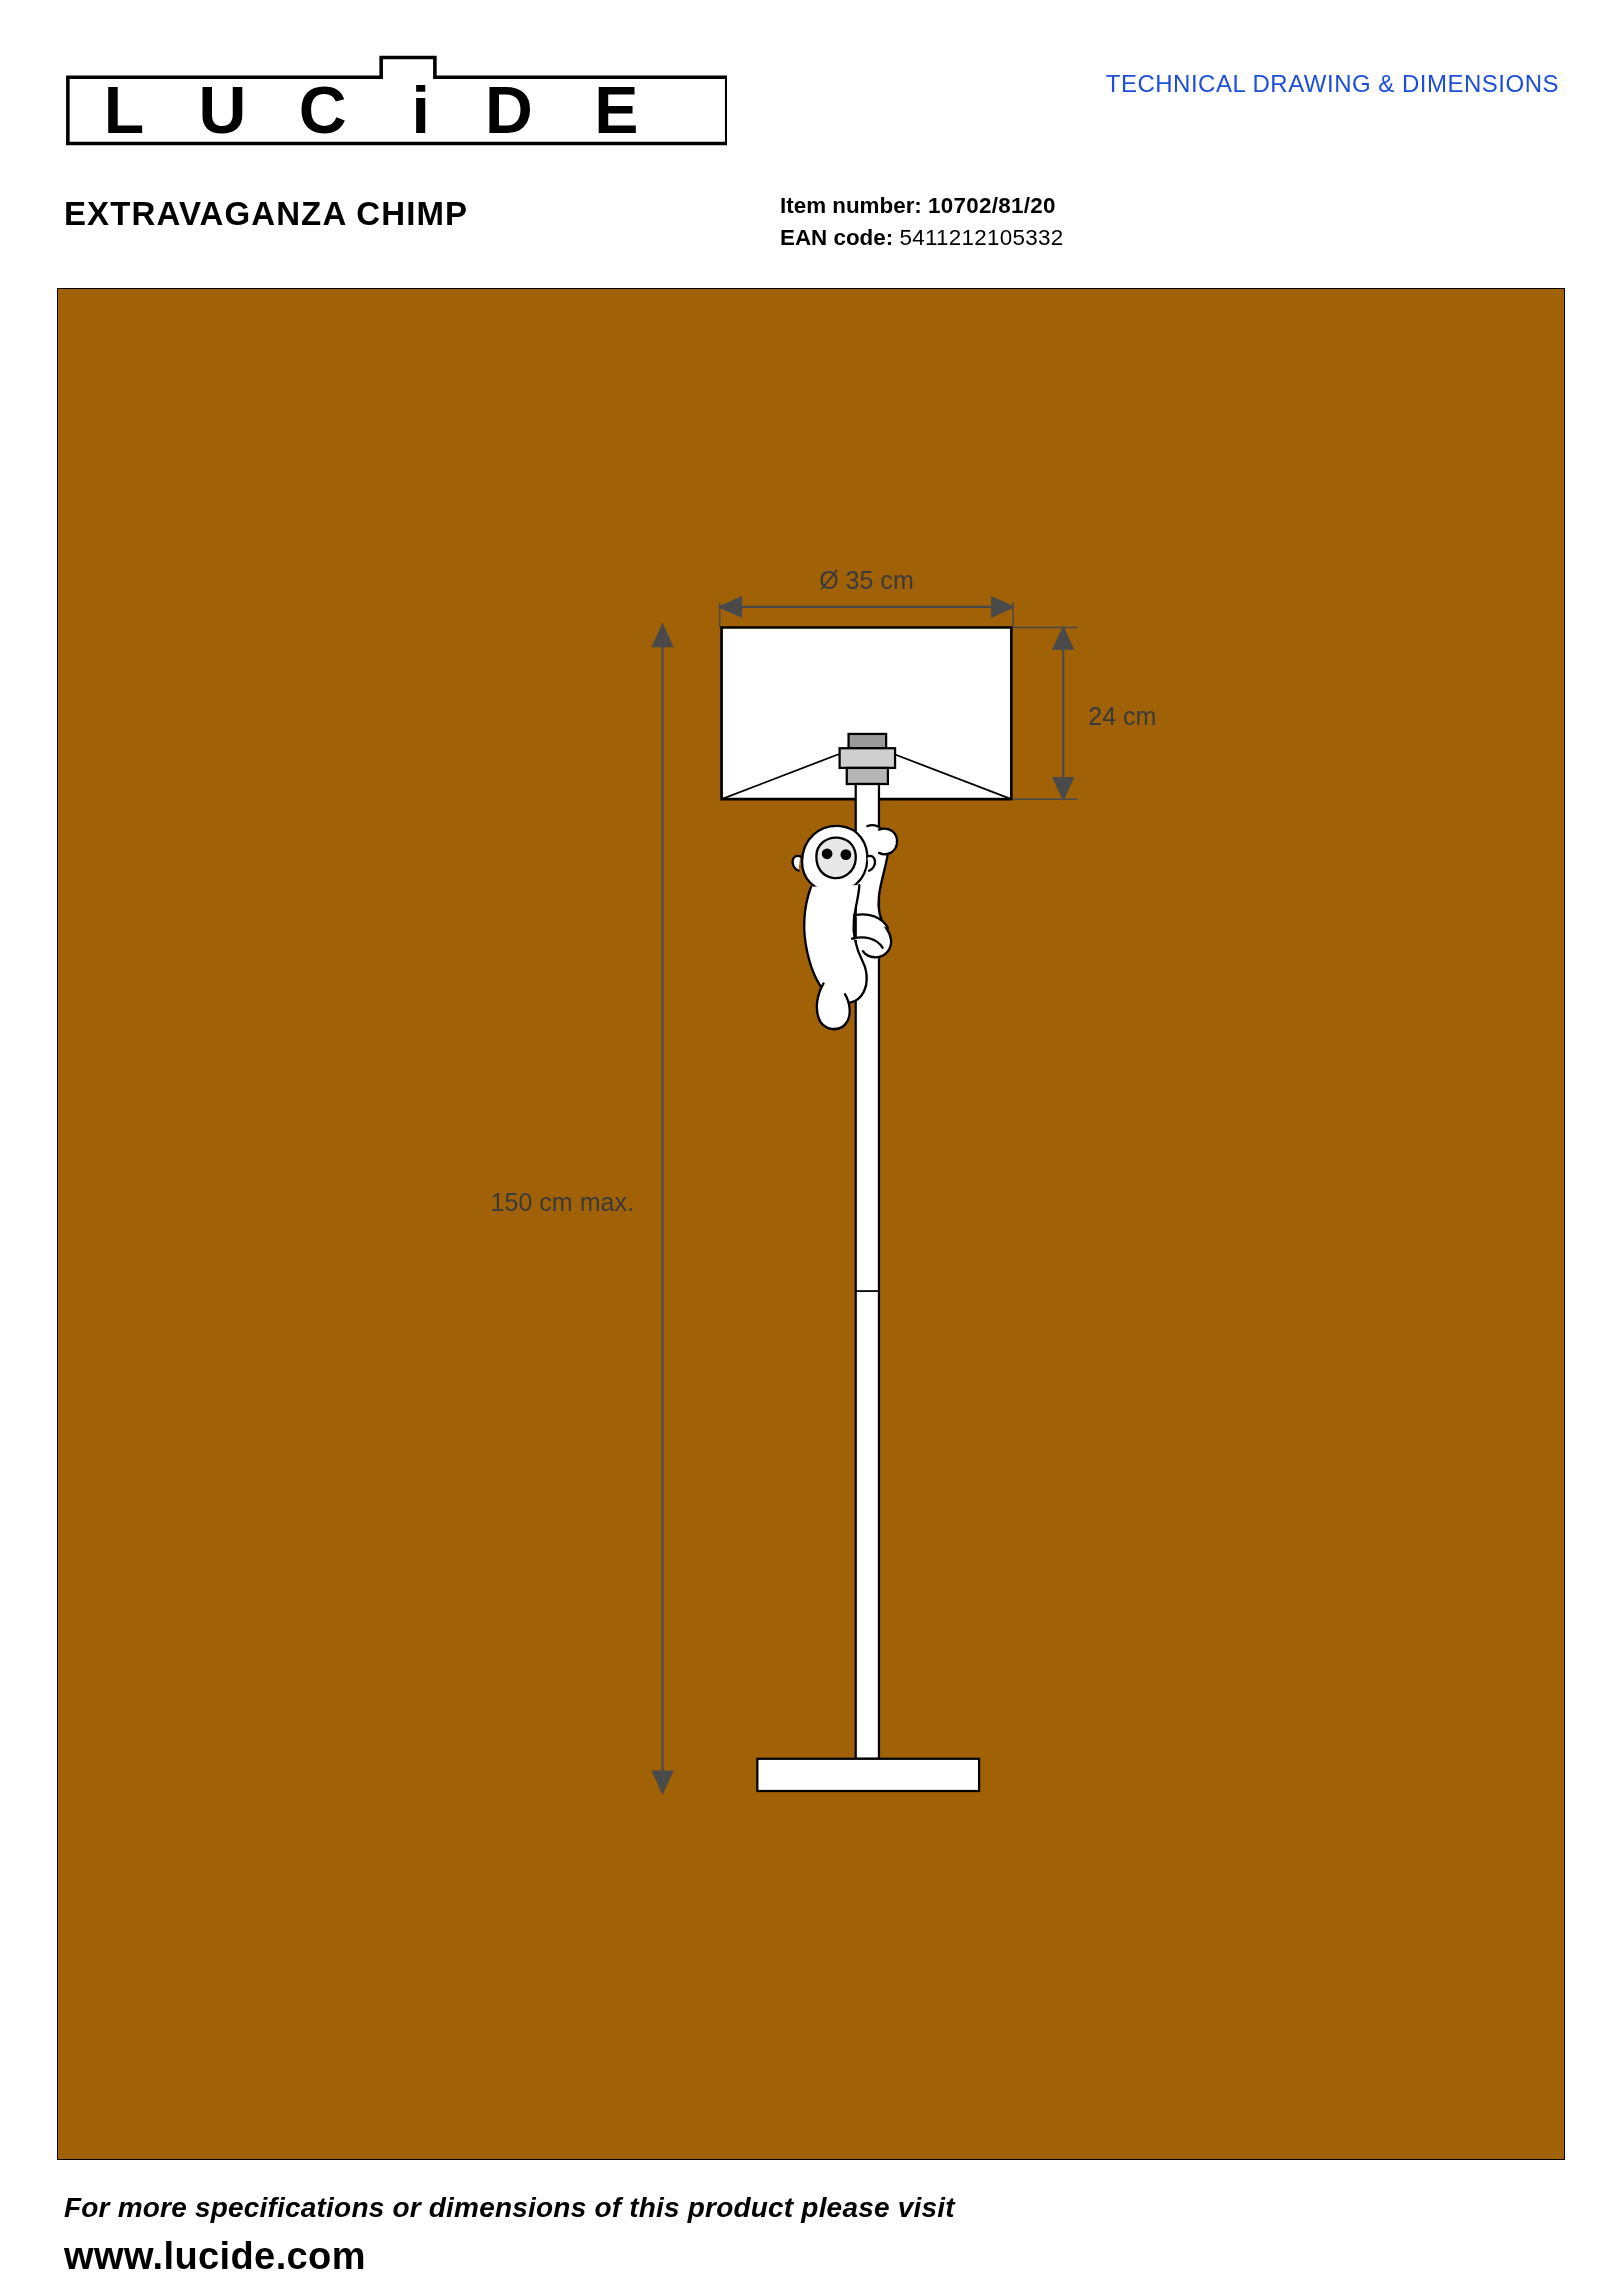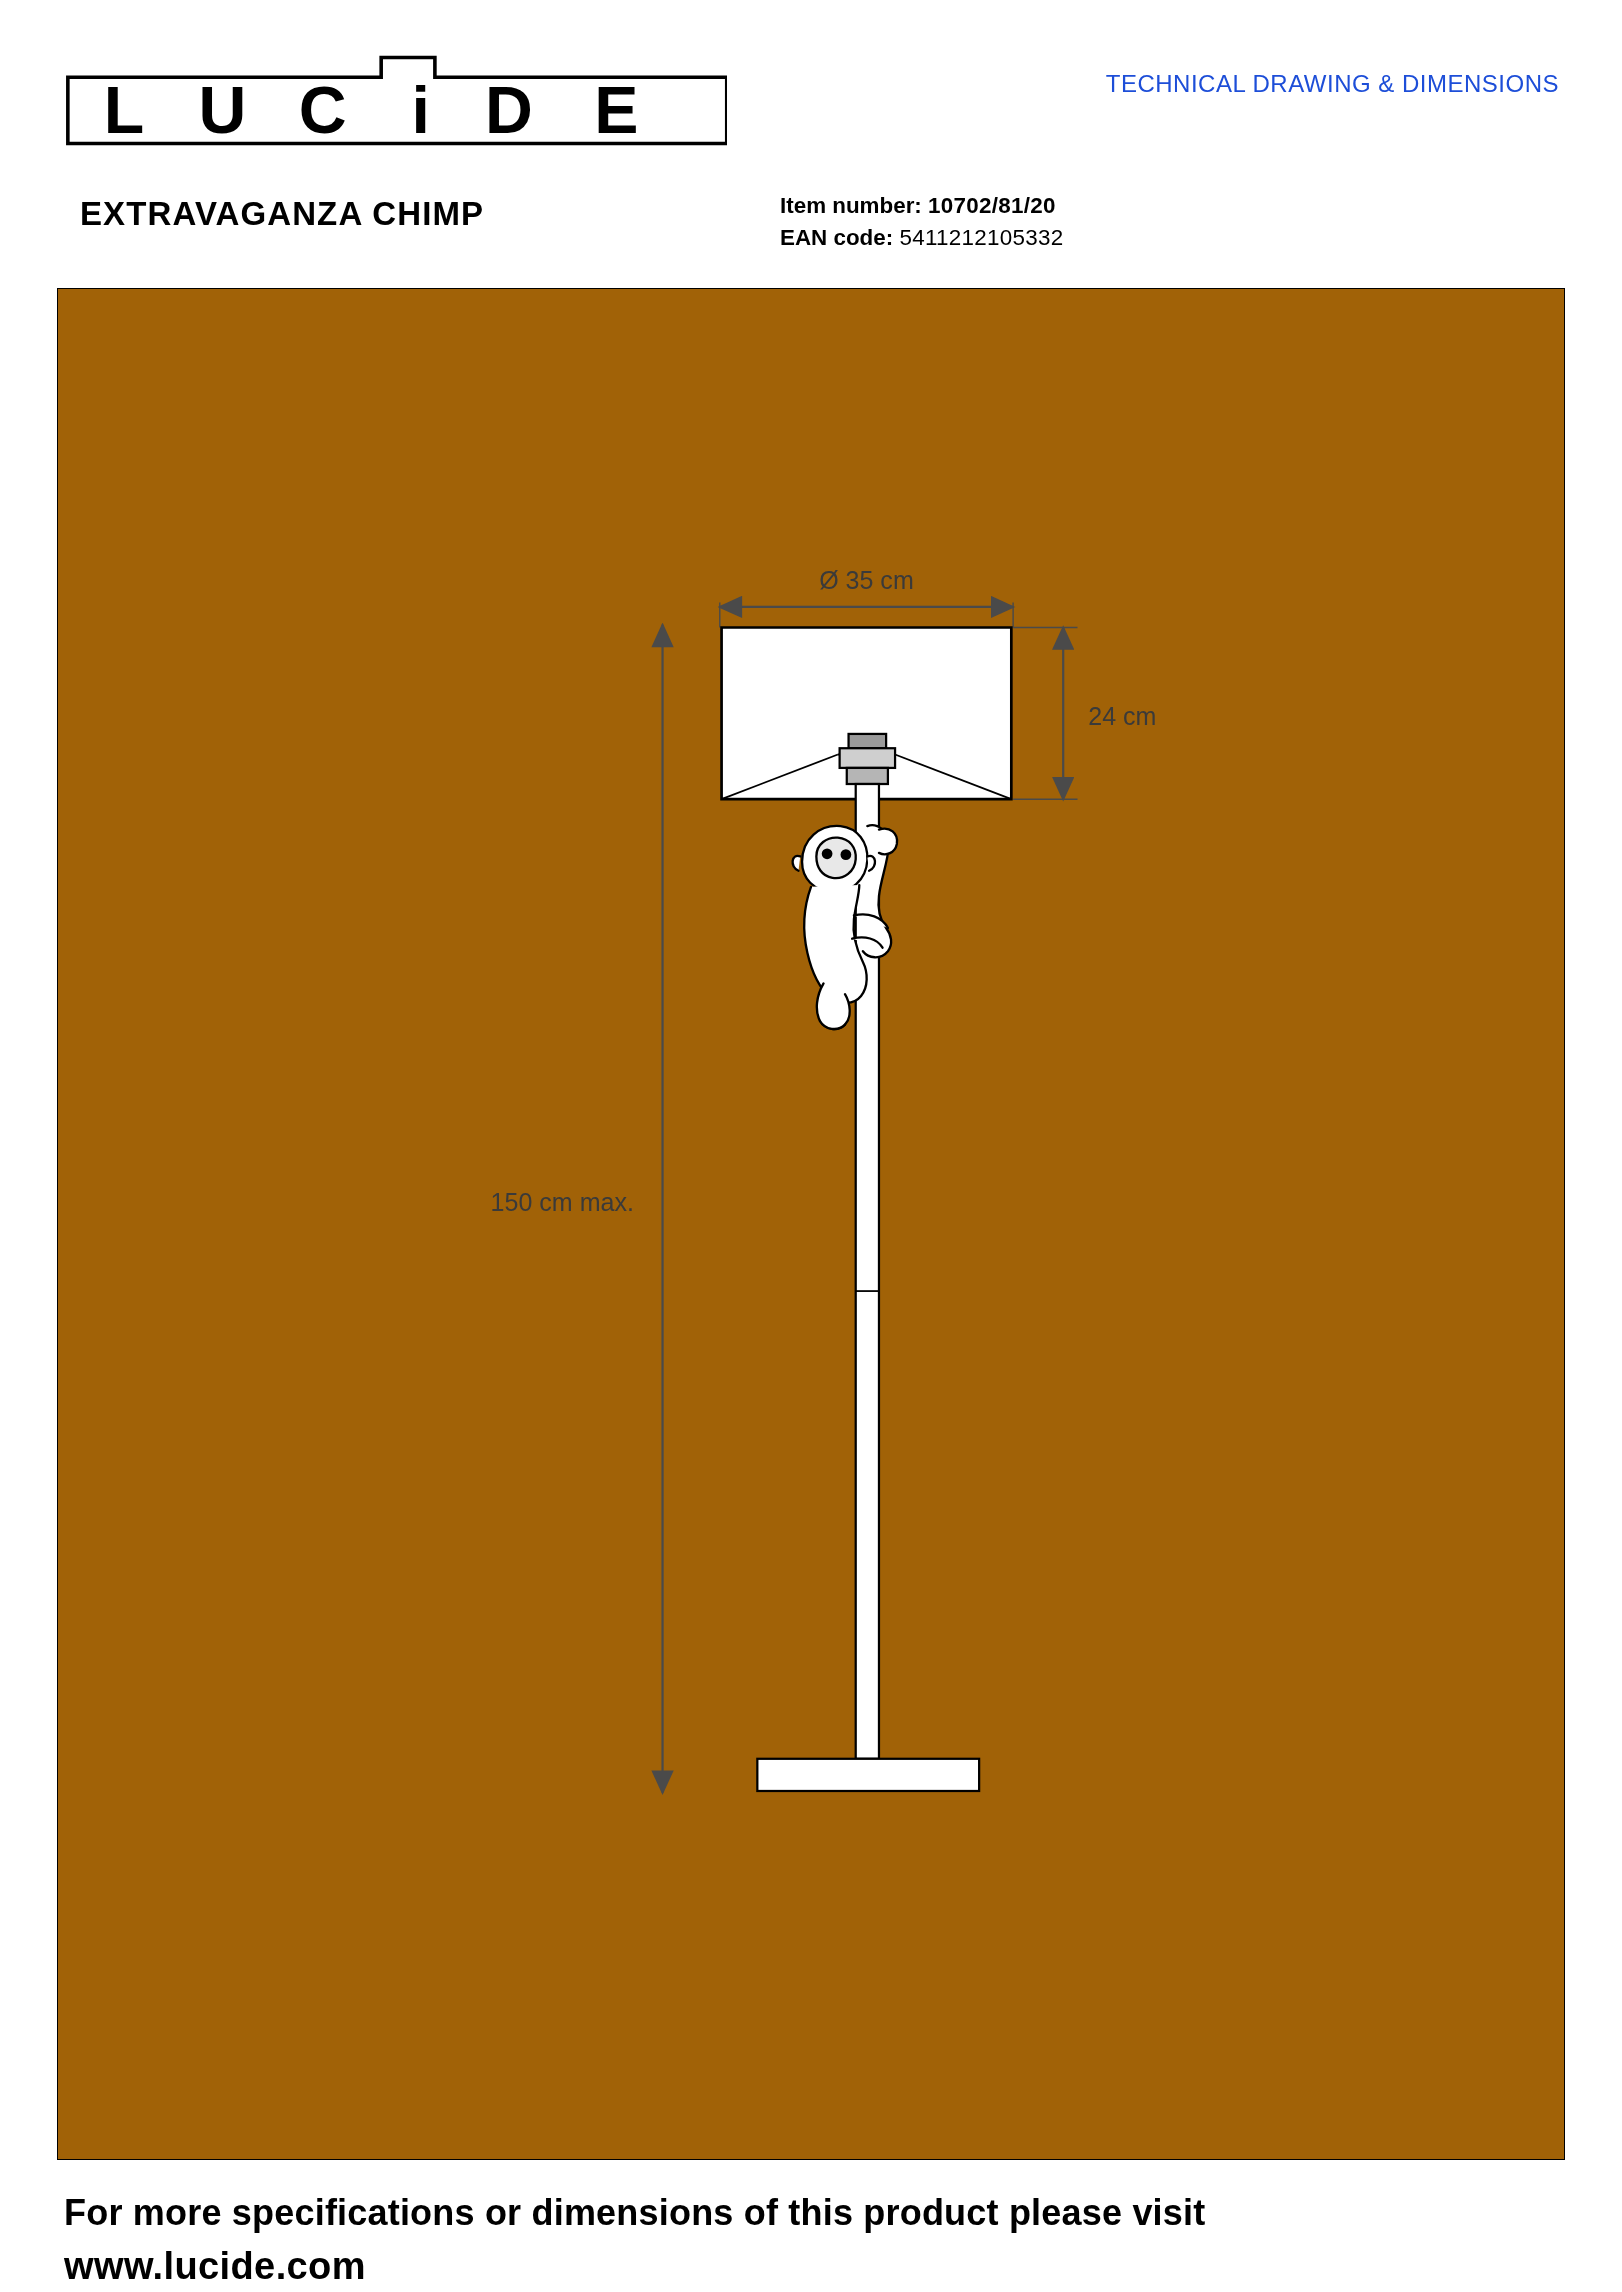--- a/index.html
+++ b/index.html
@@ -54,21 +54,20 @@
     height: 81px;
   }
   .product-title {
     position: absolute;
     left: 0;
     top: 4.5px;
     font-size: 33px;
     font-weight: bold;
     letter-spacing: 1.1px;
     white-space: nowrap;
-    margin-left: 16px;
   }
   .meta-block {
     position: absolute;
     left: 716px;
     top: 0px;
     line-height: 1.45;
   }
   .meta-line {
     font-size: 22.4px;
     white-space: nowrap;
@@ -105,24 +104,25 @@
   }
 
   
   .footer {
     position: absolute;
     left: 64px;
     top: 2192px;
     width: 1505px;
   }
   .footer-line1 {
-    font-size: 36px;
+    font-size: 28px;
     font-weight: bold;
     letter-spacing: 0.2px;
     white-space: nowrap;
+    font-style: italic;
   }
   .footer-line2 {
     font-size: 38px;
     font-weight: bold;
     letter-spacing: 0.4px;
     margin-top: 10.7px;
     white-space: nowrap;
   }
 </style>
 </head>

